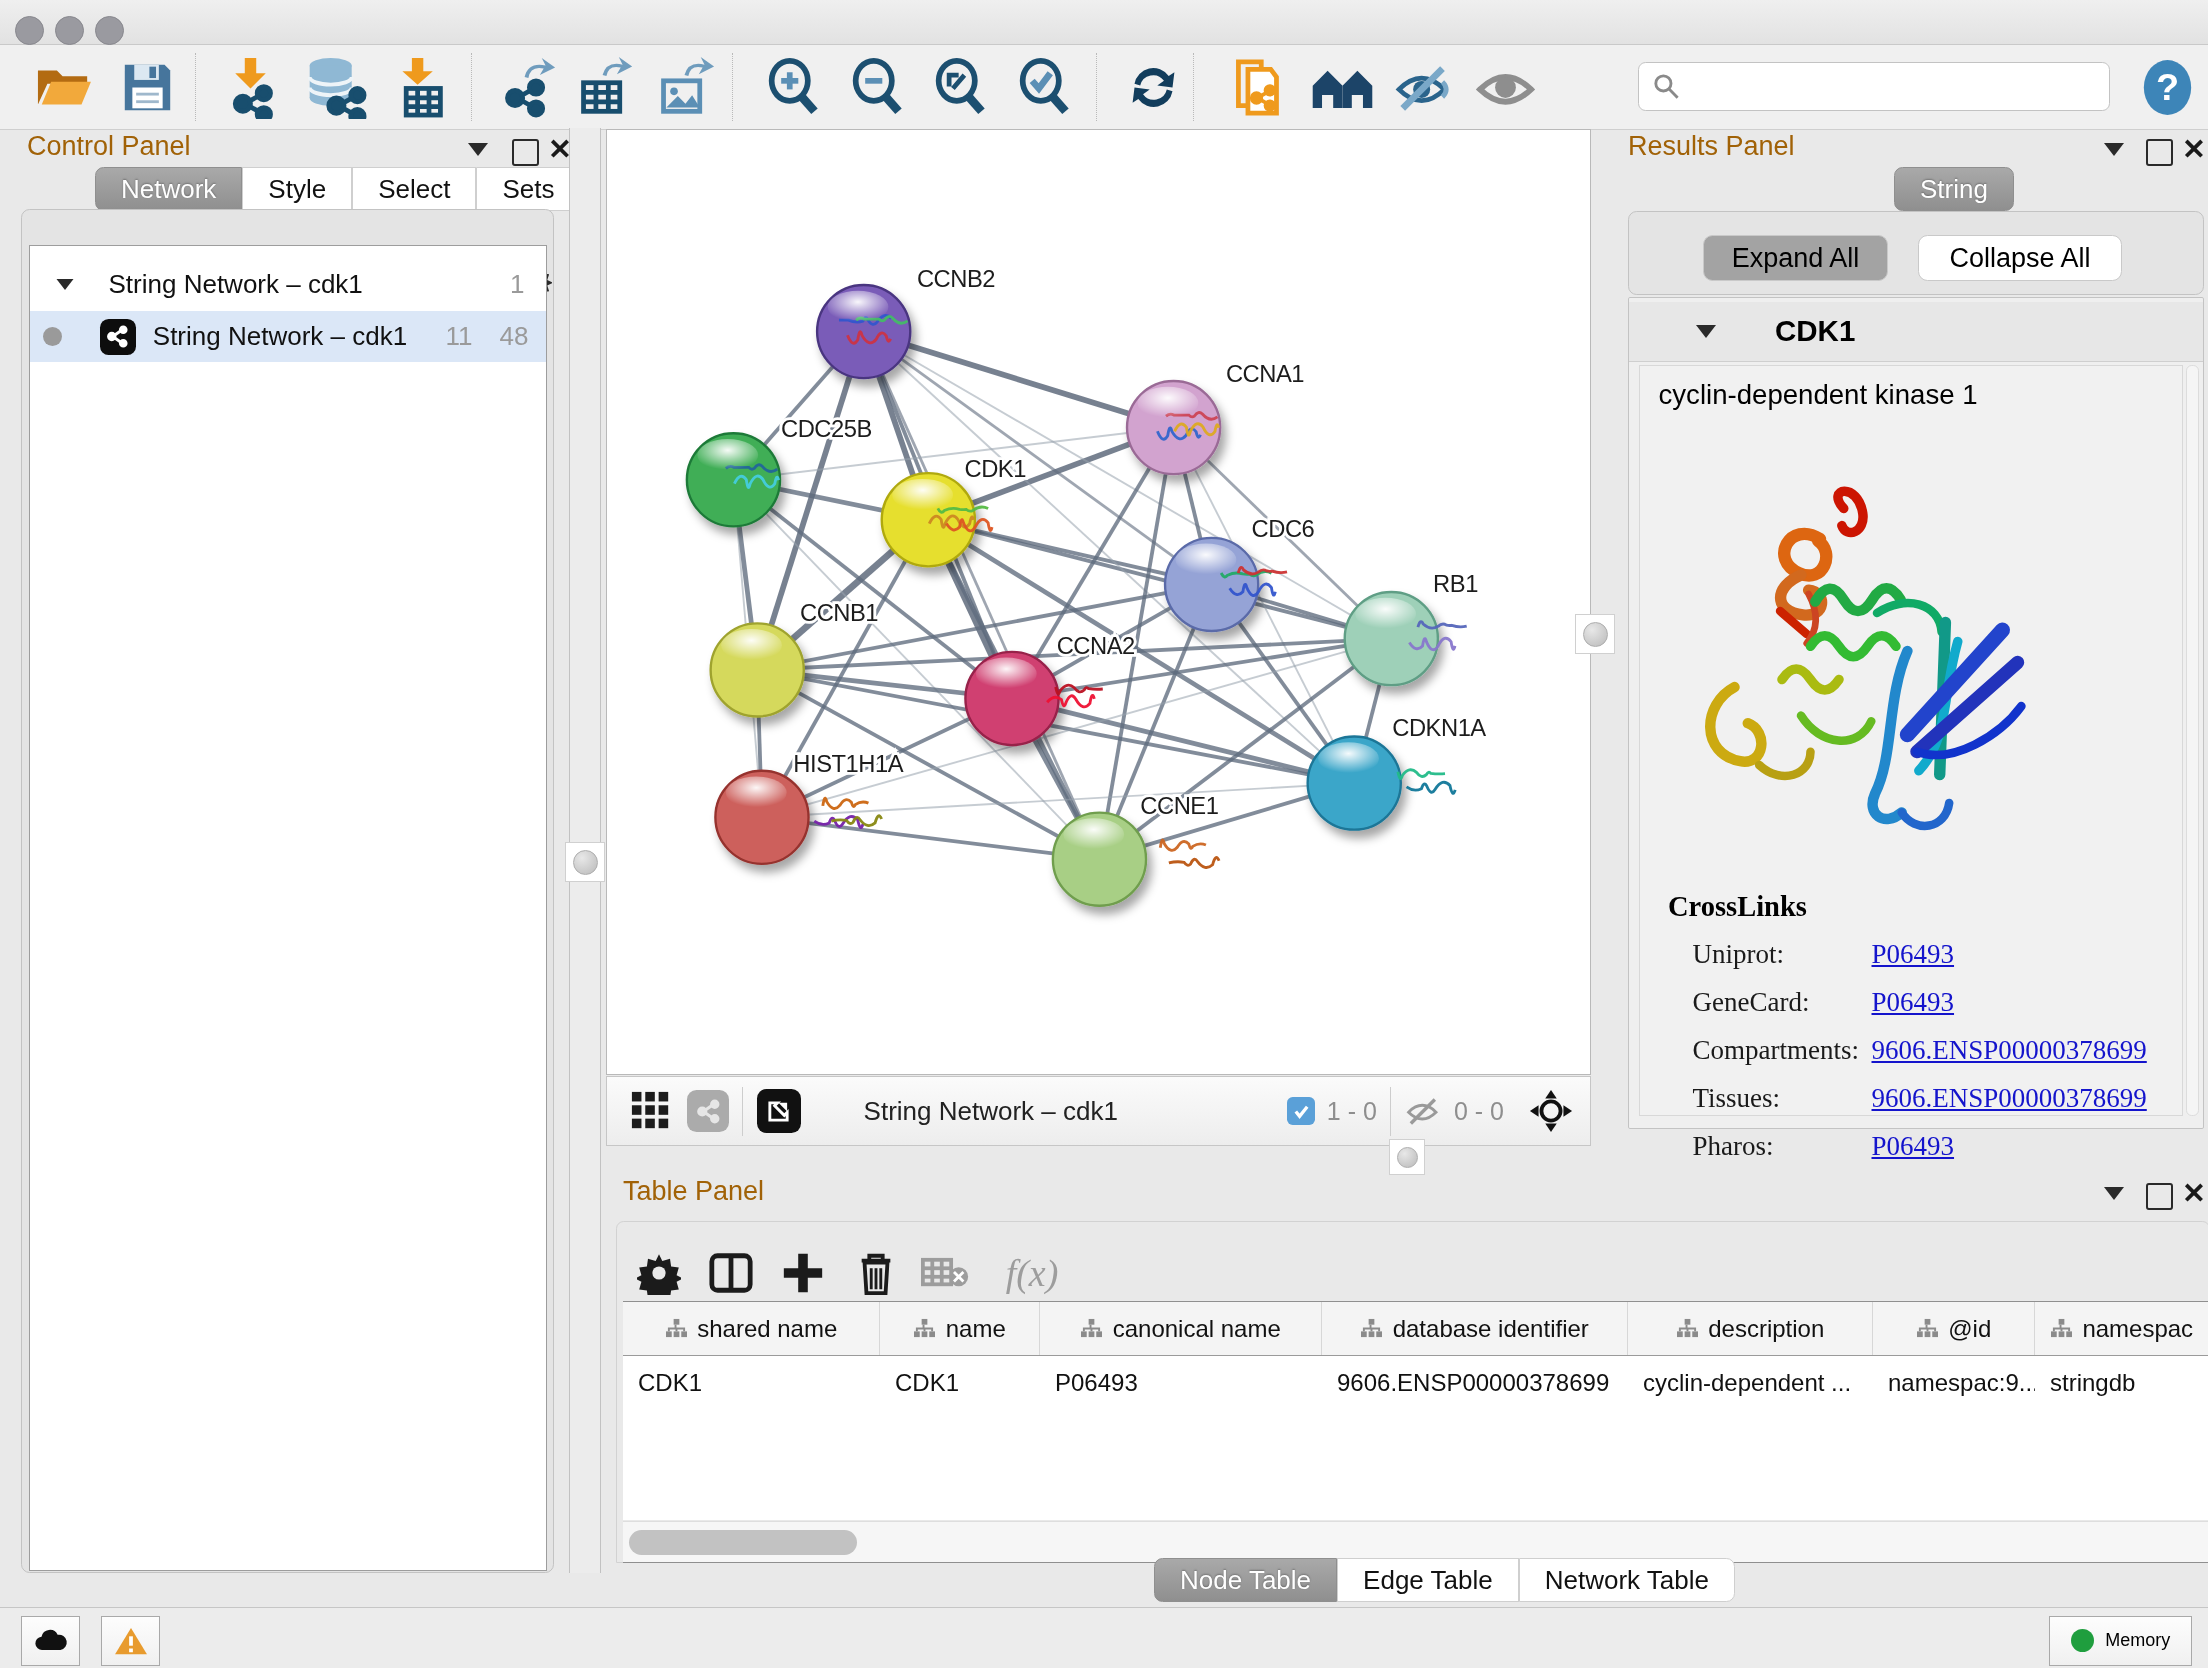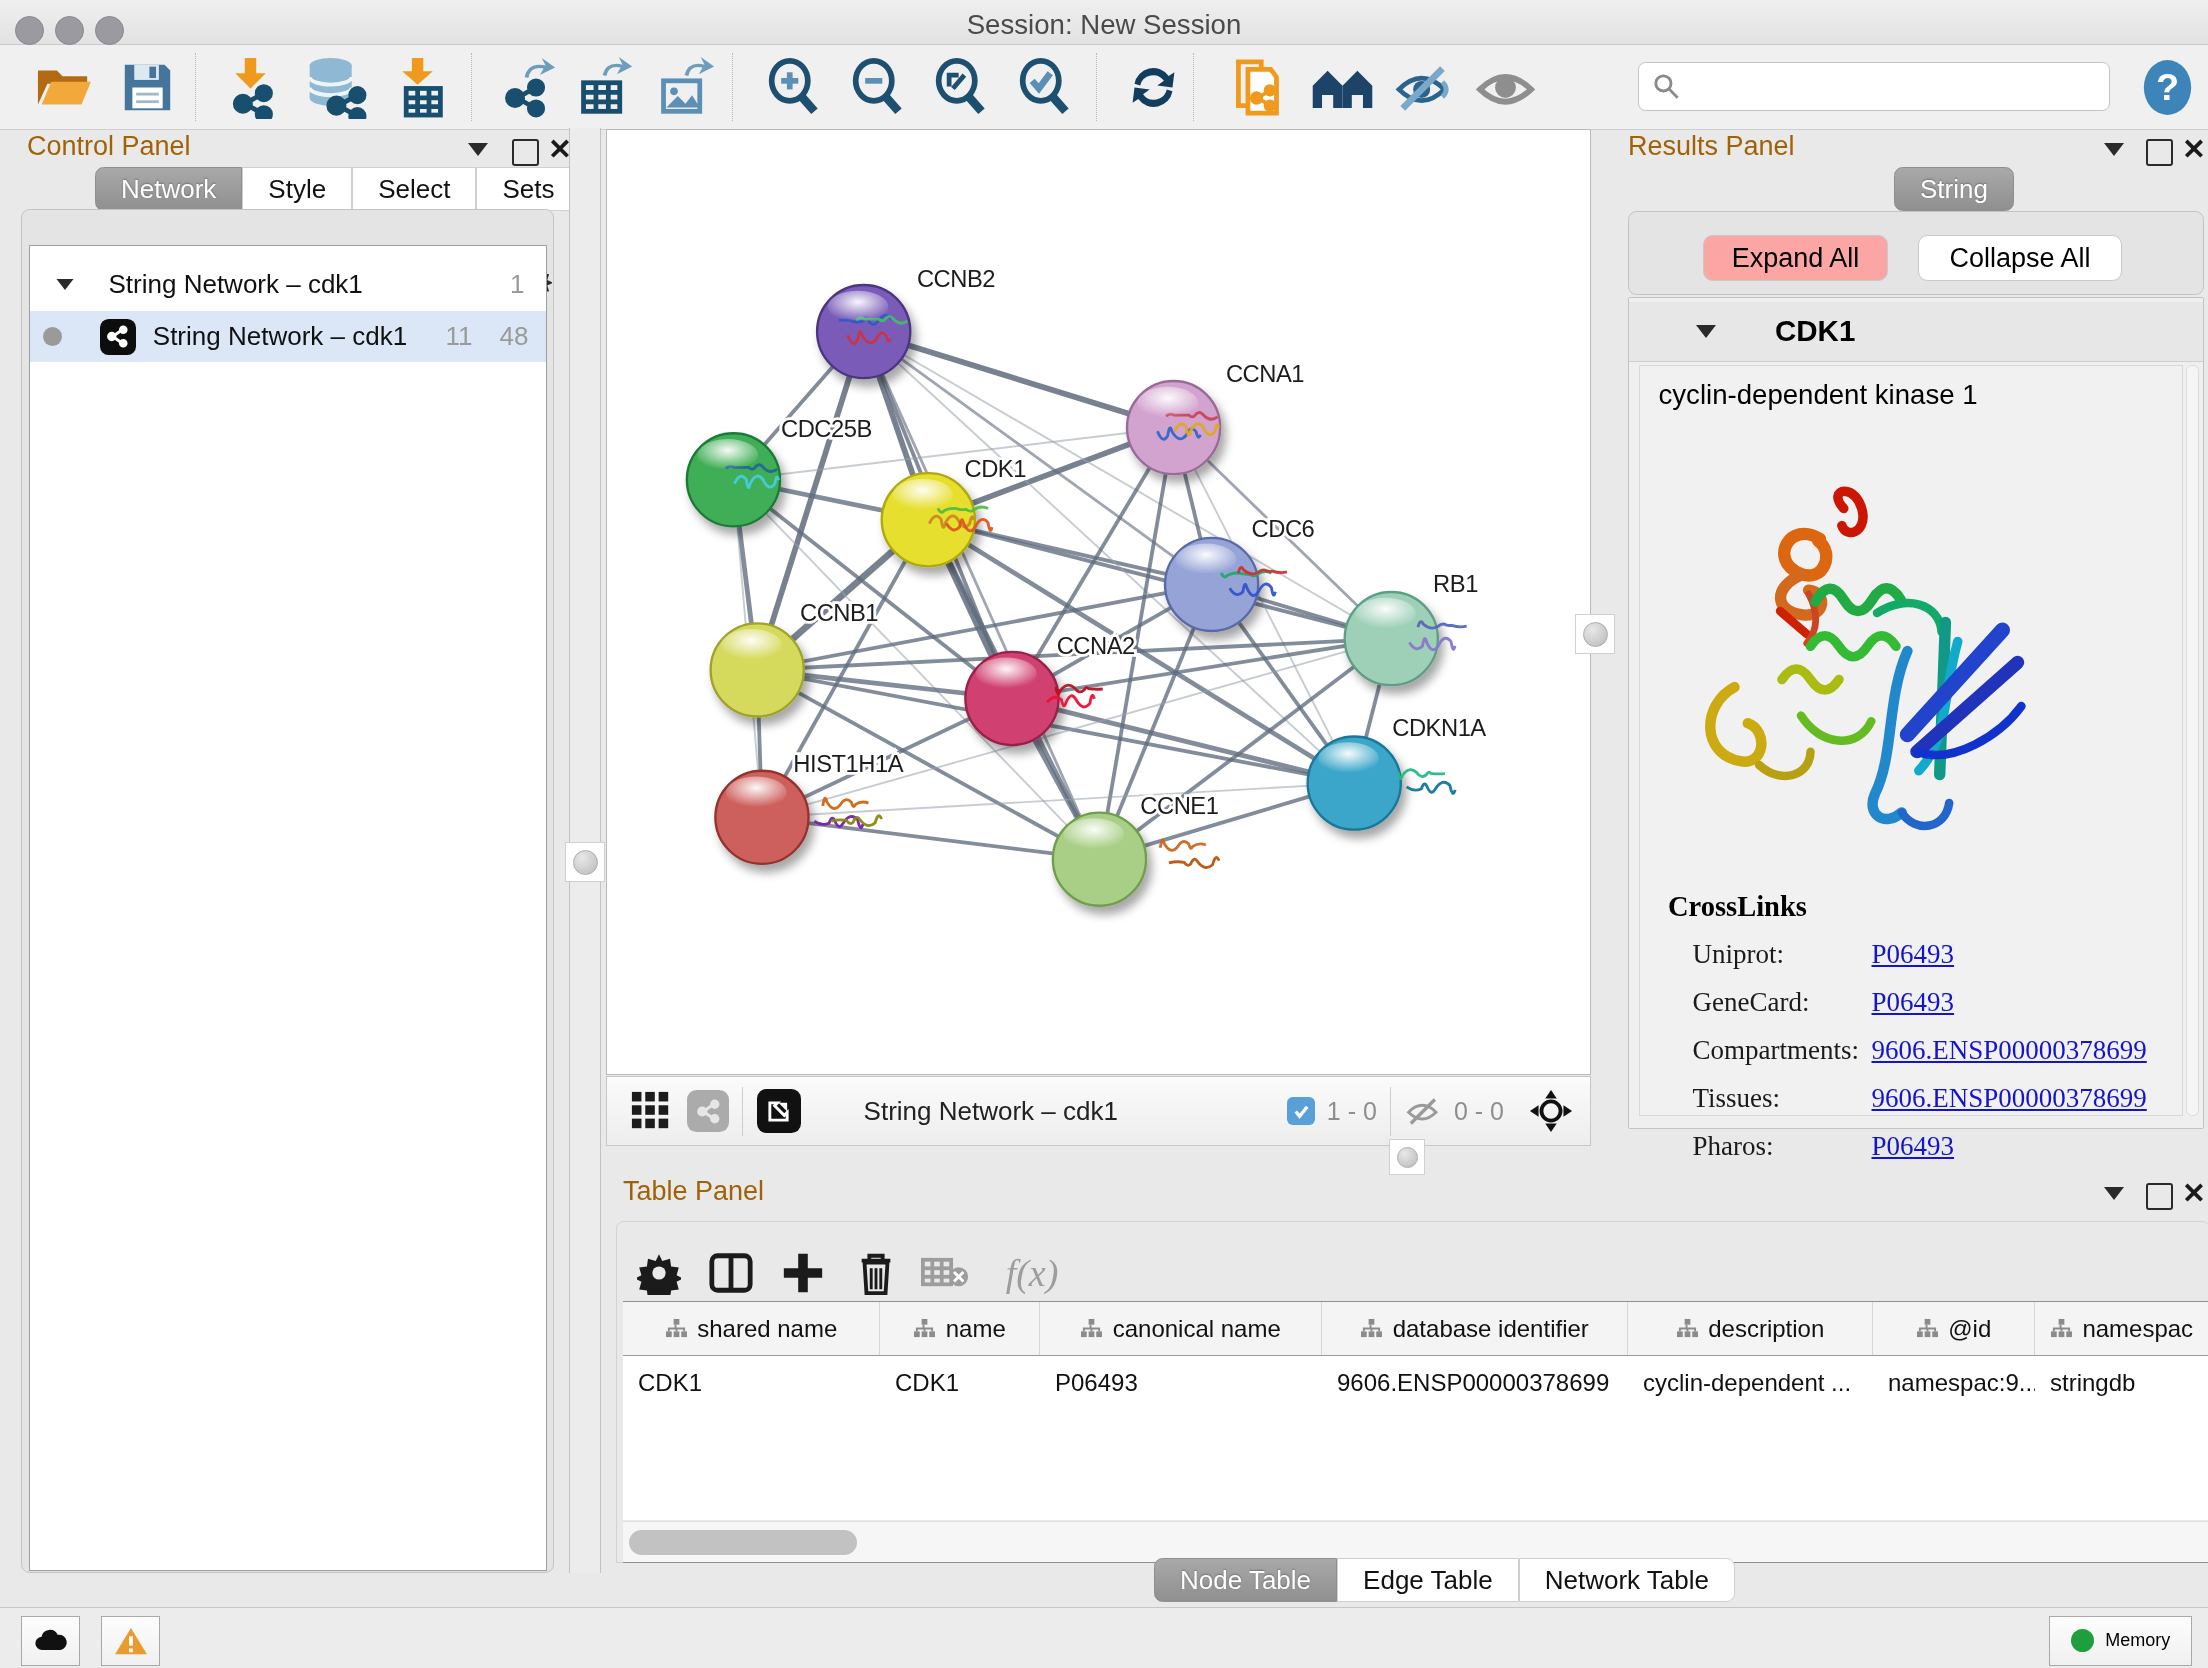--- a/index.html
+++ b/index.html
@@ -79,21 +79,20 @@
 </style>
 </head>
 <body>
 
 <div id="app">
 
   <div class="titlebar">
     <div class="traffic" style="left:15px"></div>
     <div class="traffic" style="left:55px"></div>
     <div class="traffic" style="left:95px"></div>
-    <div class="win-title">Session: New Session</div>
   </div>
 
   <div class="toolbar">
     <div class="tb-item" style="left:30px">
       <svg width="59" height="53" viewBox="0 0 62 56">
         <path d="M4 46 V10 h20 l6 6 h26 v8 H14 Z" fill="#b36b12"></path>
         <path d="M8 46 L18 22 h42 L50 46 Z" fill="#f2a93b"></path>
       </svg>
     </div>
     <div class="tb-item" style="left:114px">
@@ -547,21 +546,21 @@
     <div class="panel-title" style="left:1628px;top:131px">Results Panel</div>
     <span style="position:absolute;left:2104px;top:143px" class="caret"></span>
     <span style="position:absolute;left:2146px;top:139px" class="float-box"></span>
     <span style="position:absolute;left:2182px;top:135px" class="close-x">✕</span>
 
     <div class="seg" style="left:1866px;top:167px">
       <div class="tab active" style="border-radius:8.6px">String</div>
     </div>
 
     <div class="inner-box" style="left:1628px;top:211px;width:574px;height:82px">
-      <div style="position:absolute;left:74px;top:23px;width:183px;height:44px;background:#fca5a5;border:1px solid #c9c9c9;border-radius:9.5px;display:flex;align-items:center;justify-content:center;font-size:27px">Expand All</div>
+      <div style="position:absolute;left:74px;top:23px;width:183px;height:44px;background:#a3a3a3;border:1px solid #c9c9c9;border-radius:9.5px;display:flex;align-items:center;justify-content:center;font-size:27px">Expand All</div>
       <div style="position:absolute;left:289px;top:23px;width:202px;height:44px;background:#fff;border:1px solid #c9c9c9;border-radius:9.5px;display:flex;align-items:center;justify-content:center;font-size:27px">Collapse All</div>
     </div>
 
     <div class="inner-box" style="left:1628px;top:297px;width:574px;height:830px;border-radius:1.9px;background:#efefef">
       <div style="position:absolute;left:0;top:3.8px;width:100%;height:59px;background:#e7e7e7;border-bottom:1px solid #cfcfcf;display:flex;align-items:center">
         <span class="caret" style="margin-left:67px"></span>
         <span style="margin-left:59px;font-size:29.5px;font-weight:bold">CDK1</span>
       </div>
       <div style="position:absolute;left:9.5px;top:67px;width:542px;height:749px;background:#f1f1f1;border:1px solid #d8d8d8">
         <div style="position:absolute;left:19px;top:13.3px;font-size:27.6px">cyclin-dependent kinase 1</div>

